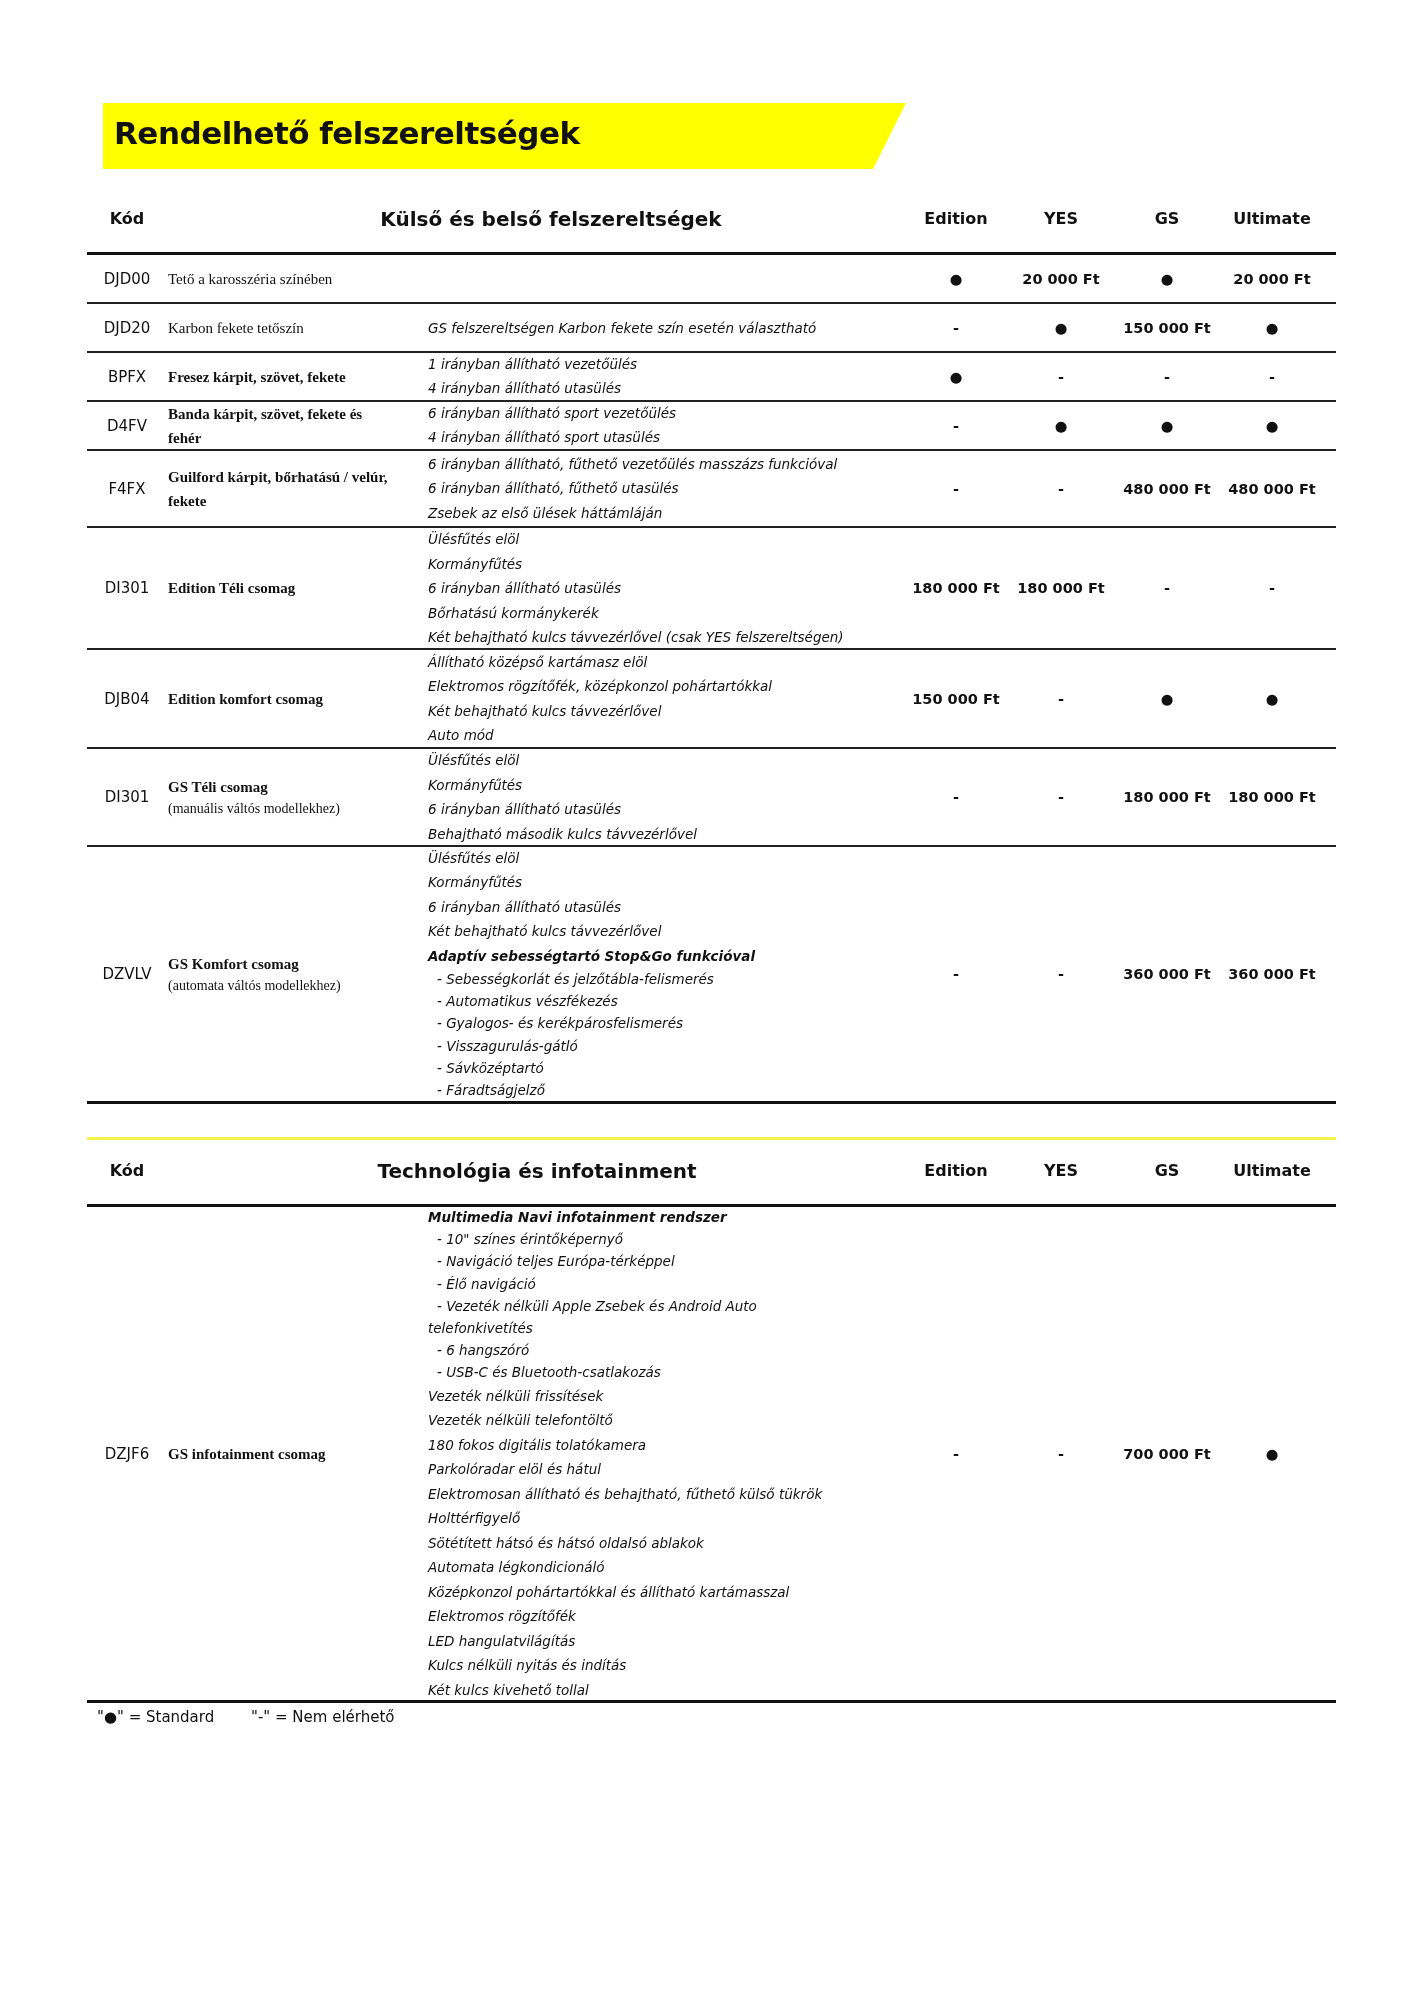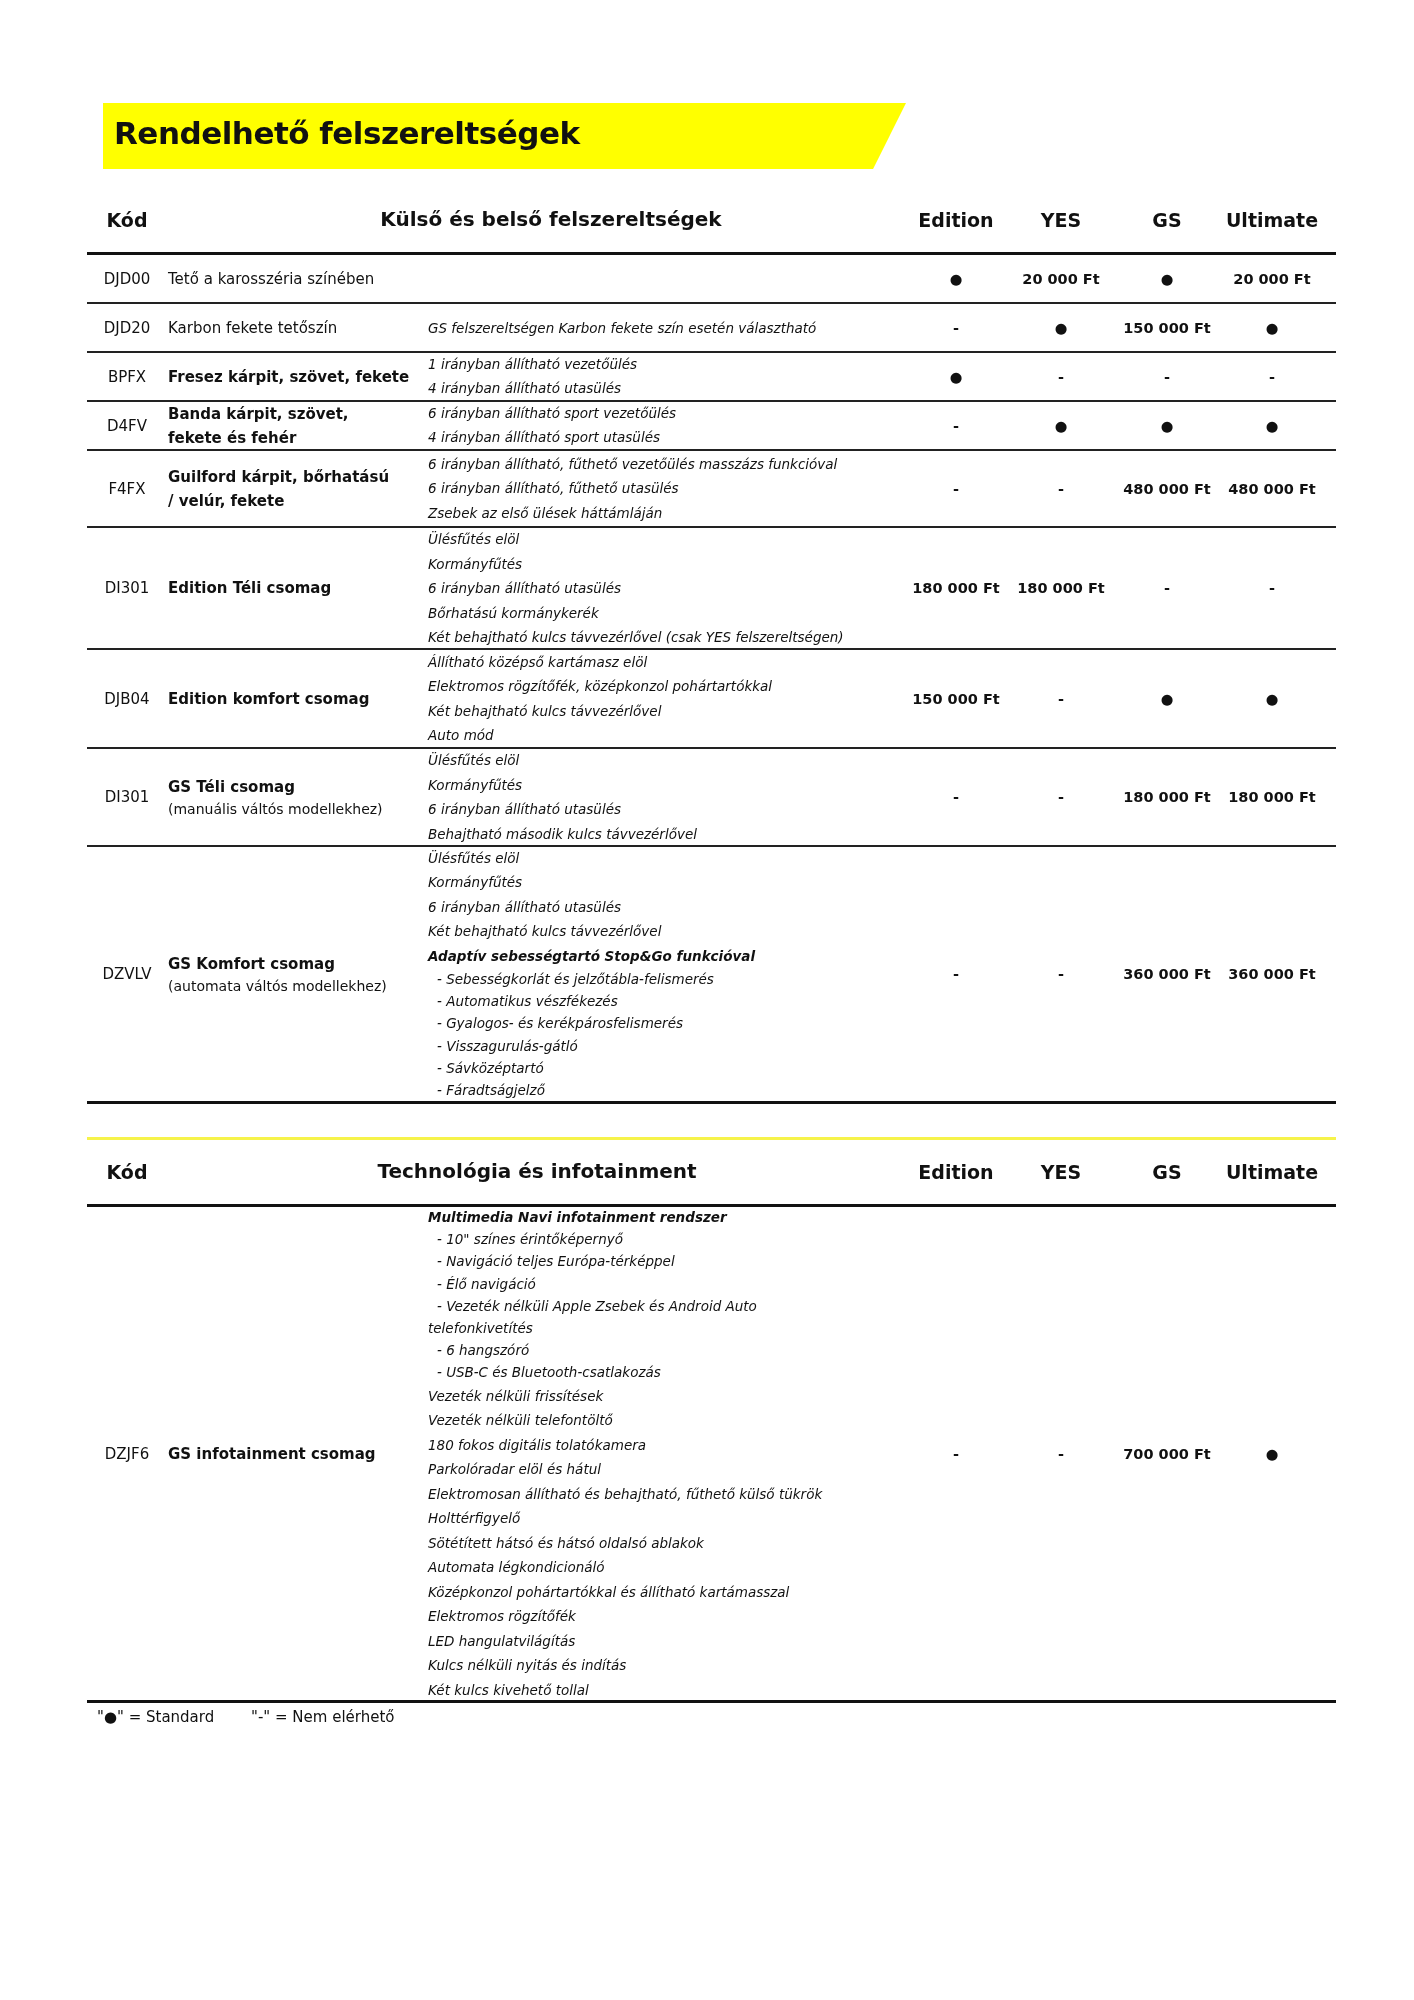--- a/index.html
+++ b/index.html
@@ -4,29 +4,29 @@
 <style>
   html, body { margin: 0; padding: 0; background: #ffffff; }
   body { width: 1414px; height: 2000px; position: relative; overflow: hidden;
          font-family: "DejaVu Sans", "Liberation Sans", sans-serif; color: #111; }
   .banner { position: absolute; left: 103px; top: 103px; width: 803px; height: 66px;
             background: #ffff00; clip-path: polygon(0 0, 100% 0, 95.9% 100%, 0 100%); }
   .banner-title { position: absolute; left: 11px; top: 12px; font-size: 31px; font-weight: bold;
                   letter-spacing: -0.5px; color: #111; white-space: nowrap; }
   .table { position: absolute; left: 87px; width: 1249px; }
   .thead { position: absolute; left: 0; width: 1249px; height: 40px; }
-  .th { position: absolute; top: 0; font-weight: bold; font-size: 19px; white-space: nowrap; transform: translateX(-50%); }
+  .th { position: absolute; top: 0; font-weight: bold; font-size: 16px; white-space: nowrap; transform: translateX(-50%); }
   .th.title { font-size: 20px; }
   .hline { position: absolute; left: 0; width: 1249px; background: #111; }
   .hline.thick { height: 3px; }
   .hline.thin { height: 2px; background: #222; }
   .yline { position: absolute; left: 87px; width: 1249px; height: 3px; background: #f6f34a; }
   .row { position: absolute; left: 0; width: 1249px; }
   .cell-code { position: absolute; left: 0; width: 80px; text-align: center; font-size: 15px; top: 50%; transform: translateY(-50%); }
-  .cell-name { position: absolute; left: 81px; width: 255px; top: 50%; transform: translateY(-50%); font-size: 15px; line-height: 24px; }
+  .cell-name { position: absolute; left: 81px; width: 255px; top: 50%; transform: translateY(-50%); font-size: 15px; line-height: 24px; font-family: Liberation Serif, serif; }
   .cell-name .bold { font-weight: bold; }
   .cell-name .sub { font-size: 14px; font-weight: normal; line-height: 20px; }
   .cell-desc { position: absolute; left: 341px; width: 480px; top: 50%; transform: translateY(-50%);
                font-style: italic; font-size: 13.5px; line-height: 24.6px; white-space: nowrap; }
   .cell-desc .b { font-weight: bold; }
   .cell-desc .ind { padding-left: 9px; }
   .val { position: absolute; top: 50%; transform: translate(-50%, -50%); font-weight: bold; font-size: 14.5px; white-space: nowrap; }
   .legend { position: absolute; left: 97px; top: 1708px; font-size: 15px; white-space: nowrap; }
   .legend span { margin-right: 32px; }
 </style>

